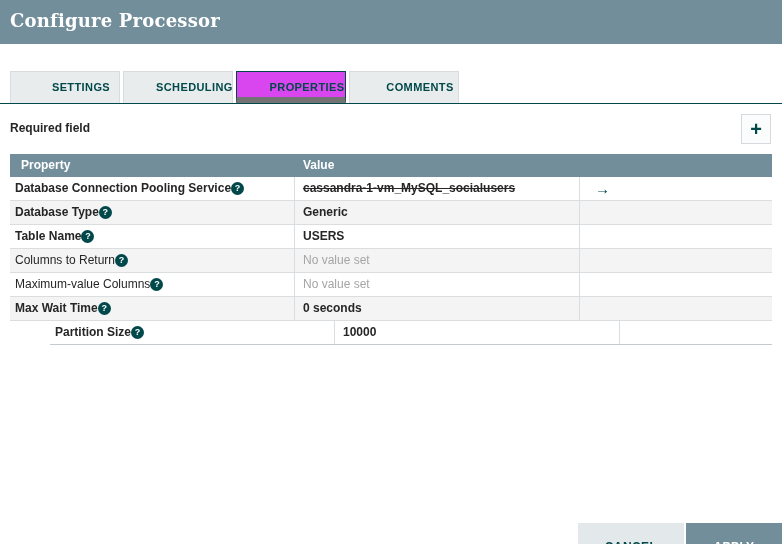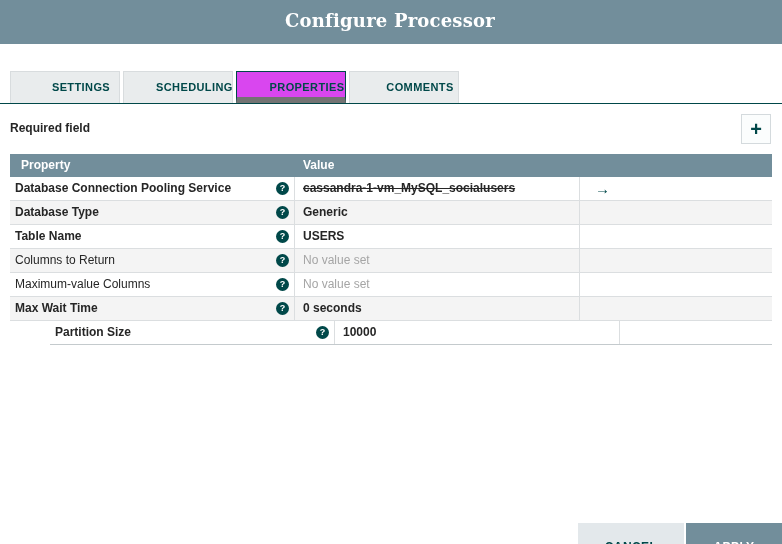--- a/index.html
+++ b/index.html
@@ -7,21 +7,21 @@
   html,body { width:782px; height:544px; overflow:hidden; }
   body {
     position:relative; background:#fff;
     font-family:"Liberation Sans", sans-serif; color:#262626;
   }
 
   
   .dialog-header { position:absolute; top:0; left:0; width:782px; height:44px; background:var(--slate); }
   .dialog-title {
     padding:10px 12px 0 10px; font-family:"DejaVu Serif", serif;
-    font-size:18px; font-weight:bold; color:#fff; letter-spacing:.2px;text-align:center;
+    font-size:18px; font-weight:bold; color:#fff; letter-spacing:.2px;
   }
 
   
   .tab-bar {
     position:absolute; top:71px; left:0; width:782px; box-sizing:border-box;
     display:flex; gap:3px; padding-left:10px; border-bottom:1px solid var(--teal);
   }
   .tab {
     width:110px; height:32px; box-sizing:border-box; line-height:31px; text-align:center;
     background:#e9eced; border:1px solid #d8dcde; border-bottom:none;
@@ -42,21 +42,21 @@
   .thead { display:flex; height:23px; line-height:23px; background:var(--slate); color:#fff; font-weight:bold; }
   .th { box-sizing:border-box; }
   .th.prop { width:285px; padding-left:11px; }
   .th.val  { width:285px; padding-left:8px; }
   .trow { display:flex; height:24px; line-height:23px; border-bottom:1px solid #dbdee0; box-sizing:border-box; background:#fff; }
   .tbody .trow:nth-child(even) { background:#f4f4f4; }
   .tbody .trow:last-child { border-bottom-color:#c4cacd;margin-left:40px; }
   .cell { box-sizing:border-box; overflow:hidden; white-space:nowrap; }
   .cell.prop {
     width:285px; padding-left:5px; border-right:1px solid #dbdee0;
-    display:flex; align-items:center; justify-content:space-between;
+    display:flex; align-items:center; justify-content:flex-start;
   }
   .cell.prop.req .pname { font-weight:bold; }
   .help {
     flex:0 0 auto; width:13px; height:13px; margin-right:5px; border-radius:50%;
     background:var(--teal); color:#fff; font-size:9px; font-weight:bold;
     line-height:13px; text-align:center; cursor:pointer;
   }
   .cell.val { width:285px; padding-left:8px; border-right:1px solid #dbdee0; cursor:pointer; }
   .cell.val.set { font-weight:bold; }
   .cell.val.unset { color:#a5a5a5; }

